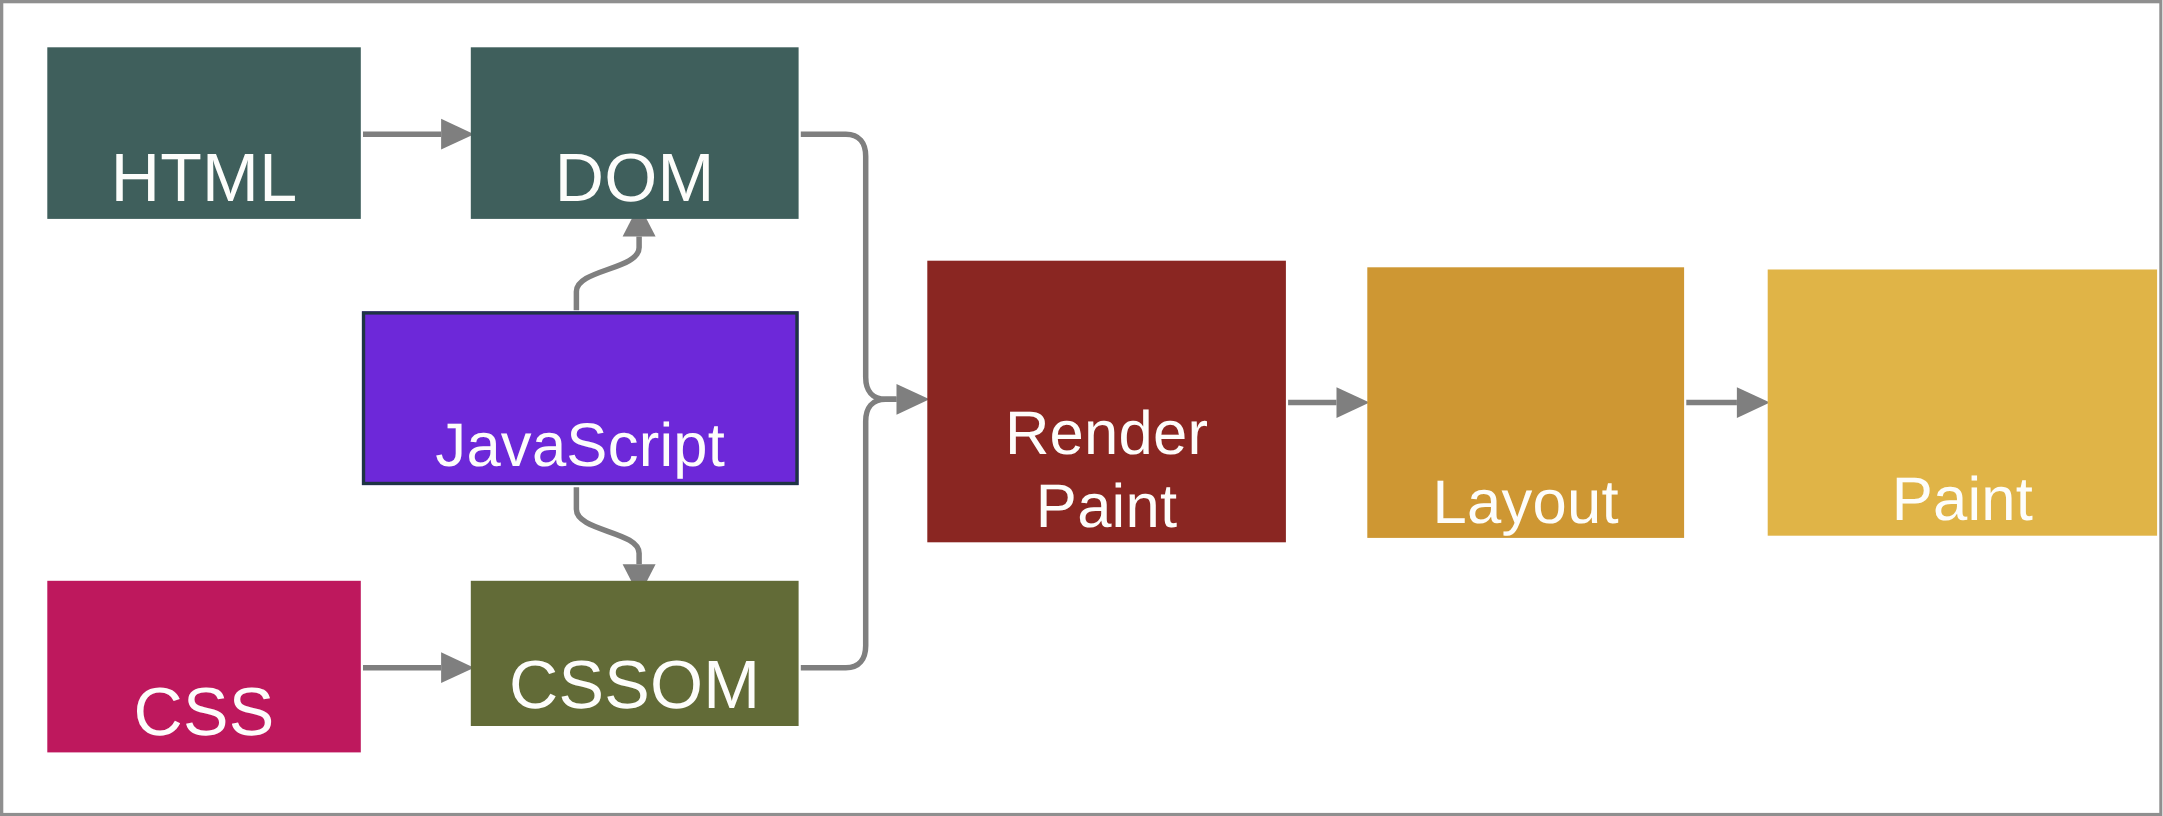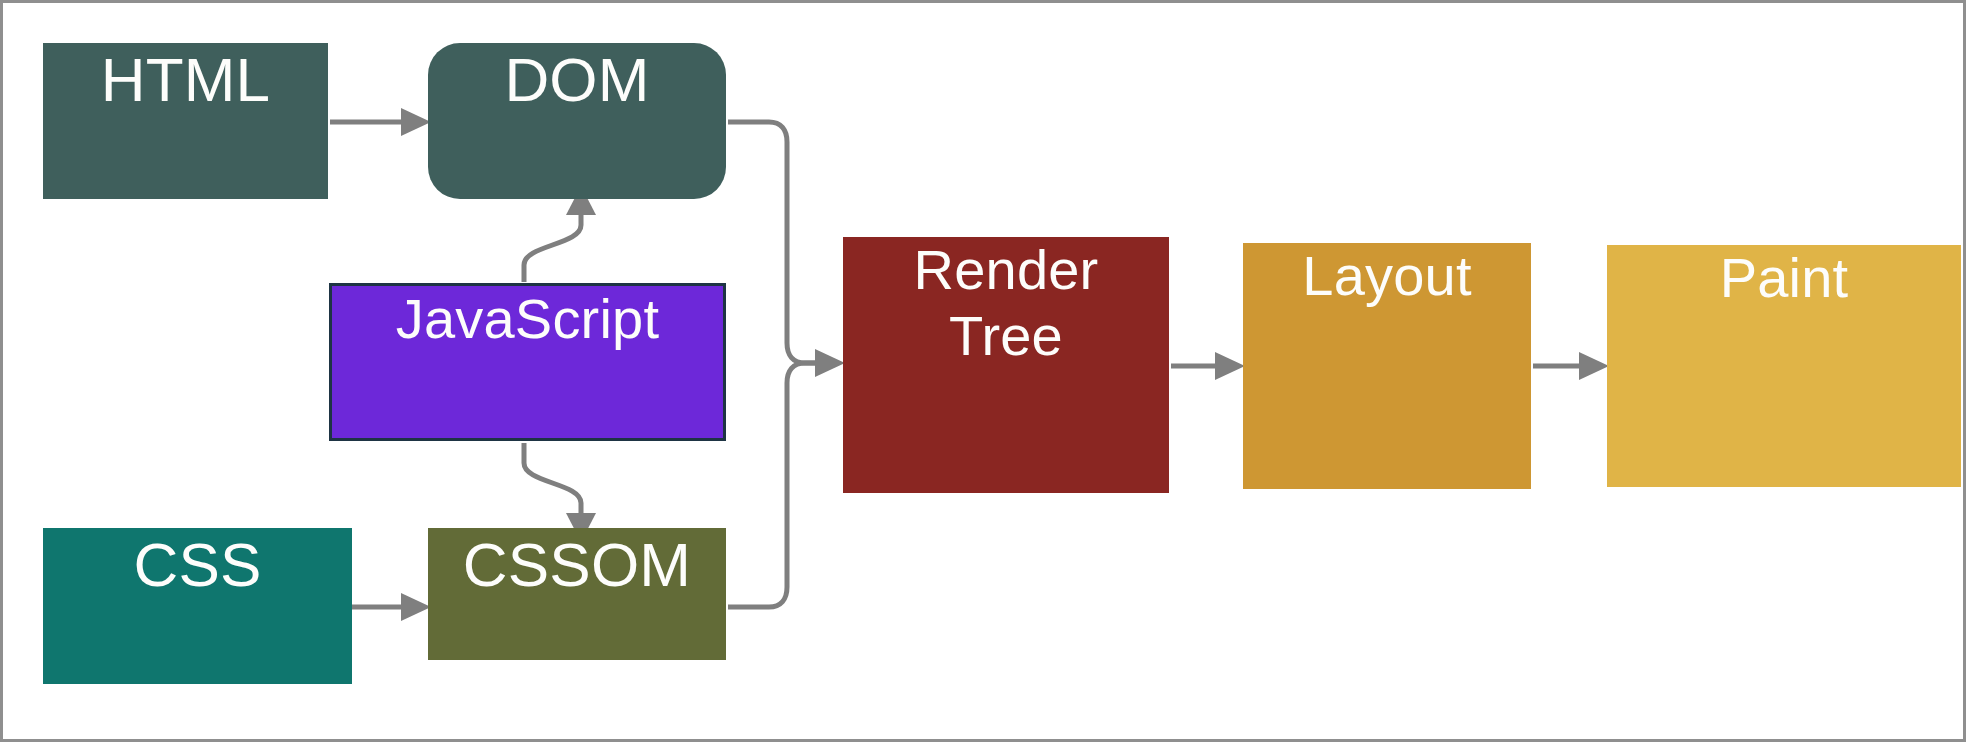--- a/index.html
+++ b/index.html
@@ -16,40 +16,40 @@
     height: 742px;
     background: #ffffff;
     box-sizing: border-box;
     border: 3px solid #8f8f8f;
     overflow: hidden;
   }
   .node {
     position: absolute;
     box-sizing: border-box;
     display: flex;
-    align-items: flex-start;
+    align-items: flex-end;
     justify-content: center;
     text-align: center;
     color: #fdfdfb;
     font-weight: 400;
     line-height: 1.18;
     letter-spacing: 0.2px;
     user-select: none;
   }
   .node .lbl {
     display: block;
     white-space: pre-line;
   }
 
   
   #node-html   { left: 40px;   top: 40px;  width: 285px; height: 156px; background:#3F5F5C; font-size: 62px; }
-  #node-dom    { left: 425px;  top: 40px;  width: 298px; height: 156px; background:#3F5F5C; font-size: 62px; border-radius: 32px; }
+  #node-dom    { left: 425px;  top: 40px;  width: 298px; height: 156px; background:#3F5F5C; font-size: 62px; }
   #node-js     { left: 326px;  top: 280px; width: 397px; height: 158px; background:#6d28d9;
                  border: 3px solid #1E3444; font-size: 56px; }
-  #node-css    { left: 40px;   top: 525px; width: 309px; height: 156px; background:#0f766e; font-size: 62px; }
+  #node-css    { left: 40px;   top: 525px; width: 285px; height: 156px; background:#be185d; font-size: 62px; }
   #node-cssom  { left: 425px;  top: 525px; width: 298px; height: 132px; background:#626B37; font-size: 62px; }
   #node-render { left: 840px;  top: 234px; width: 326px; height: 256px; background:#8A2622; font-size: 56px; }
   #node-layout { left: 1240px; top: 240px; width: 288px; height: 246px; background:#CE9733; font-size: 56px; }
   #node-paint  { left: 1604px; top: 242px; width: 354px; height: 242px; background:#E0B447; font-size: 56px; }
 
   #edges {
     position: absolute;
     left: 0; top: 0;
     width: 1966px;
     height: 742px;
@@ -128,21 +128,21 @@
   <div class="node" id="node-css">
     <span class="lbl">CSS</span>
   </div>
 
   <div class="node" id="node-cssom">
     <span class="lbl">CSSOM</span>
   </div>
 
   <div class="node" id="node-render">
     <span class="lbl">Render
-Tree</span>
+Paint</span>
   </div>
 
   <div class="node" id="node-layout">
     <span class="lbl">Layout</span>
   </div>
 
   <div class="node" id="node-paint">
     <span class="lbl">Paint</span>
   </div>
 

